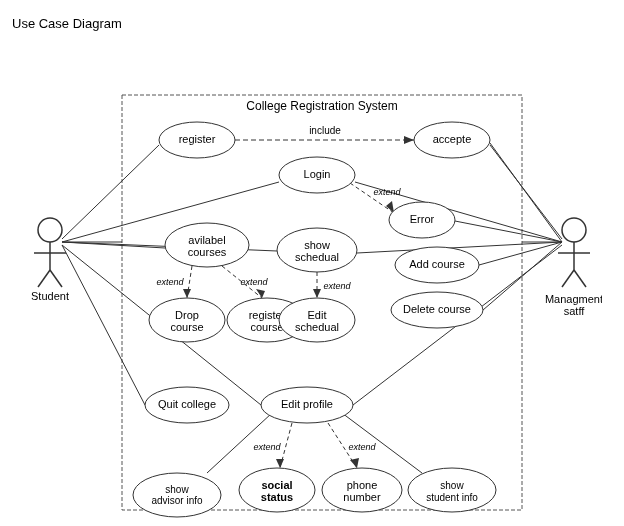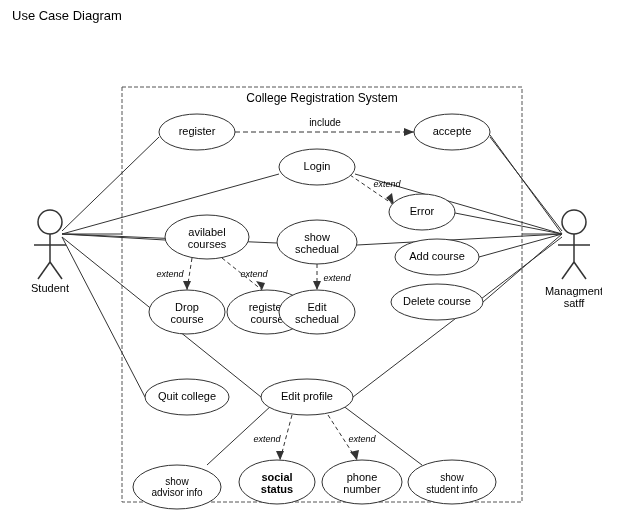--- a/index.html
+++ b/index.html
@@ -5,21 +5,21 @@
     * { box-sizing: border-box; margin: 0; padding: 0; }
     body {
       background: #fff;
       font-family: Arial, sans-serif;
       font-size: 12px;
       width: 624px;
       height: 526px;
       overflow: hidden;
     }
     .page-title {
-      padding: 8px 12px 4px;
+      padding: 16px 12px 4px;
       font-size: 13px;
       font-weight: normal;
     }
     .diagram-container {
       position: relative;
       width: 580px;
       height: 490px;
       margin: 0 auto;
     }
     svg {

